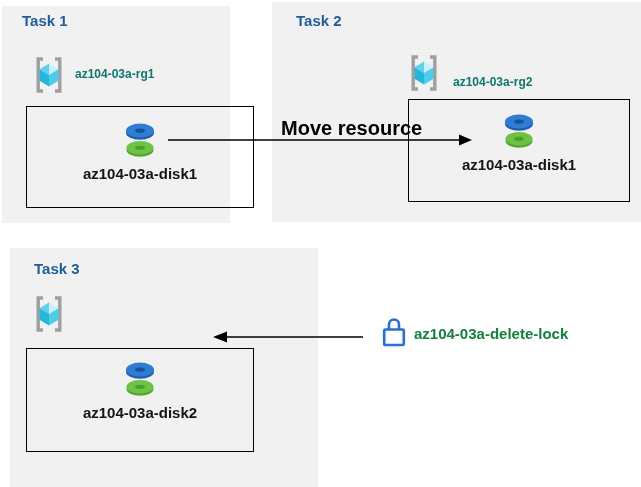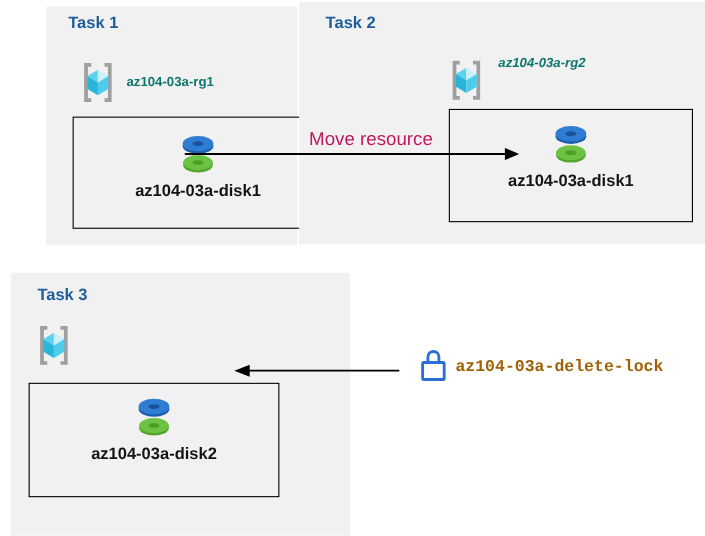--- a/index.html
+++ b/index.html
@@ -2,59 +2,59 @@
 <html><head>
 <meta charset="utf-8">
 <style>
   html,body { margin:0; padding:0; background:#fff; }
   .canvas {
     position:relative; width:641px; height:487px; background:#ffffff;
     font-family:"Liberation Sans", sans-serif; overflow:hidden;
     -webkit-font-smoothing:antialiased;
   }
   .panel { position:absolute; background:#f1f1f1; }
-  .panel.p1 { left:2px;   top:6px;   width:228px; height:217px;margin-left:40px; }
+  .panel.p1 { left:2px;   top:6px;   width:228px; height:217px; }
   .panel.p2 { left:272px; top:2px;   width:367px; height:220px;padding-left:44px; }
   .panel.p3 { left:10px;  top:248px; width:308px; height:290px; }
 
   .task-title { position:absolute; font-size:15px; font-weight:bold; color:#1f5c99; white-space:nowrap; }
   .p1 .task-title { left:20px; top:6px; }
   .p2 .task-title { left:24px; top:10px; }
   .p3 .task-title { left:24px; top:12px; }
 
   .rg-icon { position:absolute; width:32px; height:40px; }
   .p1 .rg-icon { left:31px;  top:49px; }
   .p2 .rg-icon { left:136px; top:51px; }
   .p3 .rg-icon { left:23px;  top:46px; }
 
   .rg-label { position:absolute; font-size:12px; font-weight:bold; color:#0f766e; white-space:nowrap; }
   .p1 .rg-label { left:73px;  top:61px; }
-  .p2 .rg-label { left:181px; top:48px;font-style:italic; }
+  .p2 .rg-label { left:181px; top:73px; }
   .p3 .rg-label { left:74px;  top:58px; }
 
   .res-box {
     position:absolute; border:1.5px solid #000; box-sizing:border-box;
     display:flex; flex-direction:column; align-items:center;
   }
   .p1 .res-box { left:24px;  top:100px; width:228px; height:102px; padding-top:12px; }
   .p2 .res-box { left:136px; top:97px;  width:222px; height:103px; padding-top:10px; }
   .p3 .res-box { left:16px;  top:100px; width:228px; height:104px; padding-top:9px;text-align:center; }
 
   .disk-icon { width:38px; height:42px; }
   .res-label { font-size:15px; font-weight:bold; color:#141414; margin-top:4px; white-space:nowrap; }
 
-  .move-label { position:absolute; left:281px; top:117px; font-size:17px; font-weight:normal; color:#be185d; white-space:nowrap; }
+  .move-label { position:absolute; left:281px; top:117px; font-size:20px; font-weight:bold; color:#000000; white-space:nowrap; }
 
   .arrow-layer { position:absolute; left:0; top:0; width:641px; height:487px; pointer-events:none; }
 
   .lock-figure {
     position:absolute; left:377px; top:312px; width:34px; height:40px;
     background:#ffffff; display:flex; align-items:center; justify-content:center;
   }
-  .lock-text { position:absolute; left:414px; top:325px; font-size:15px; line-height:18px; color:#a16207; white-space:nowrap;font-family:Liberation Mono, monospace; }
+  .lock-text { position:absolute; left:414px; top:325px; font-size:15px; line-height:18px; color:#15803d; white-space:nowrap; }
   .lock-name { font-weight:bold; }
   .lock-type-label { font-weight:bold; }
   .lock-type-value { font-weight:normal; }
 </style>
 </head>
 <body>
 
 <div class="canvas">
 
   <div class="panel p1">

